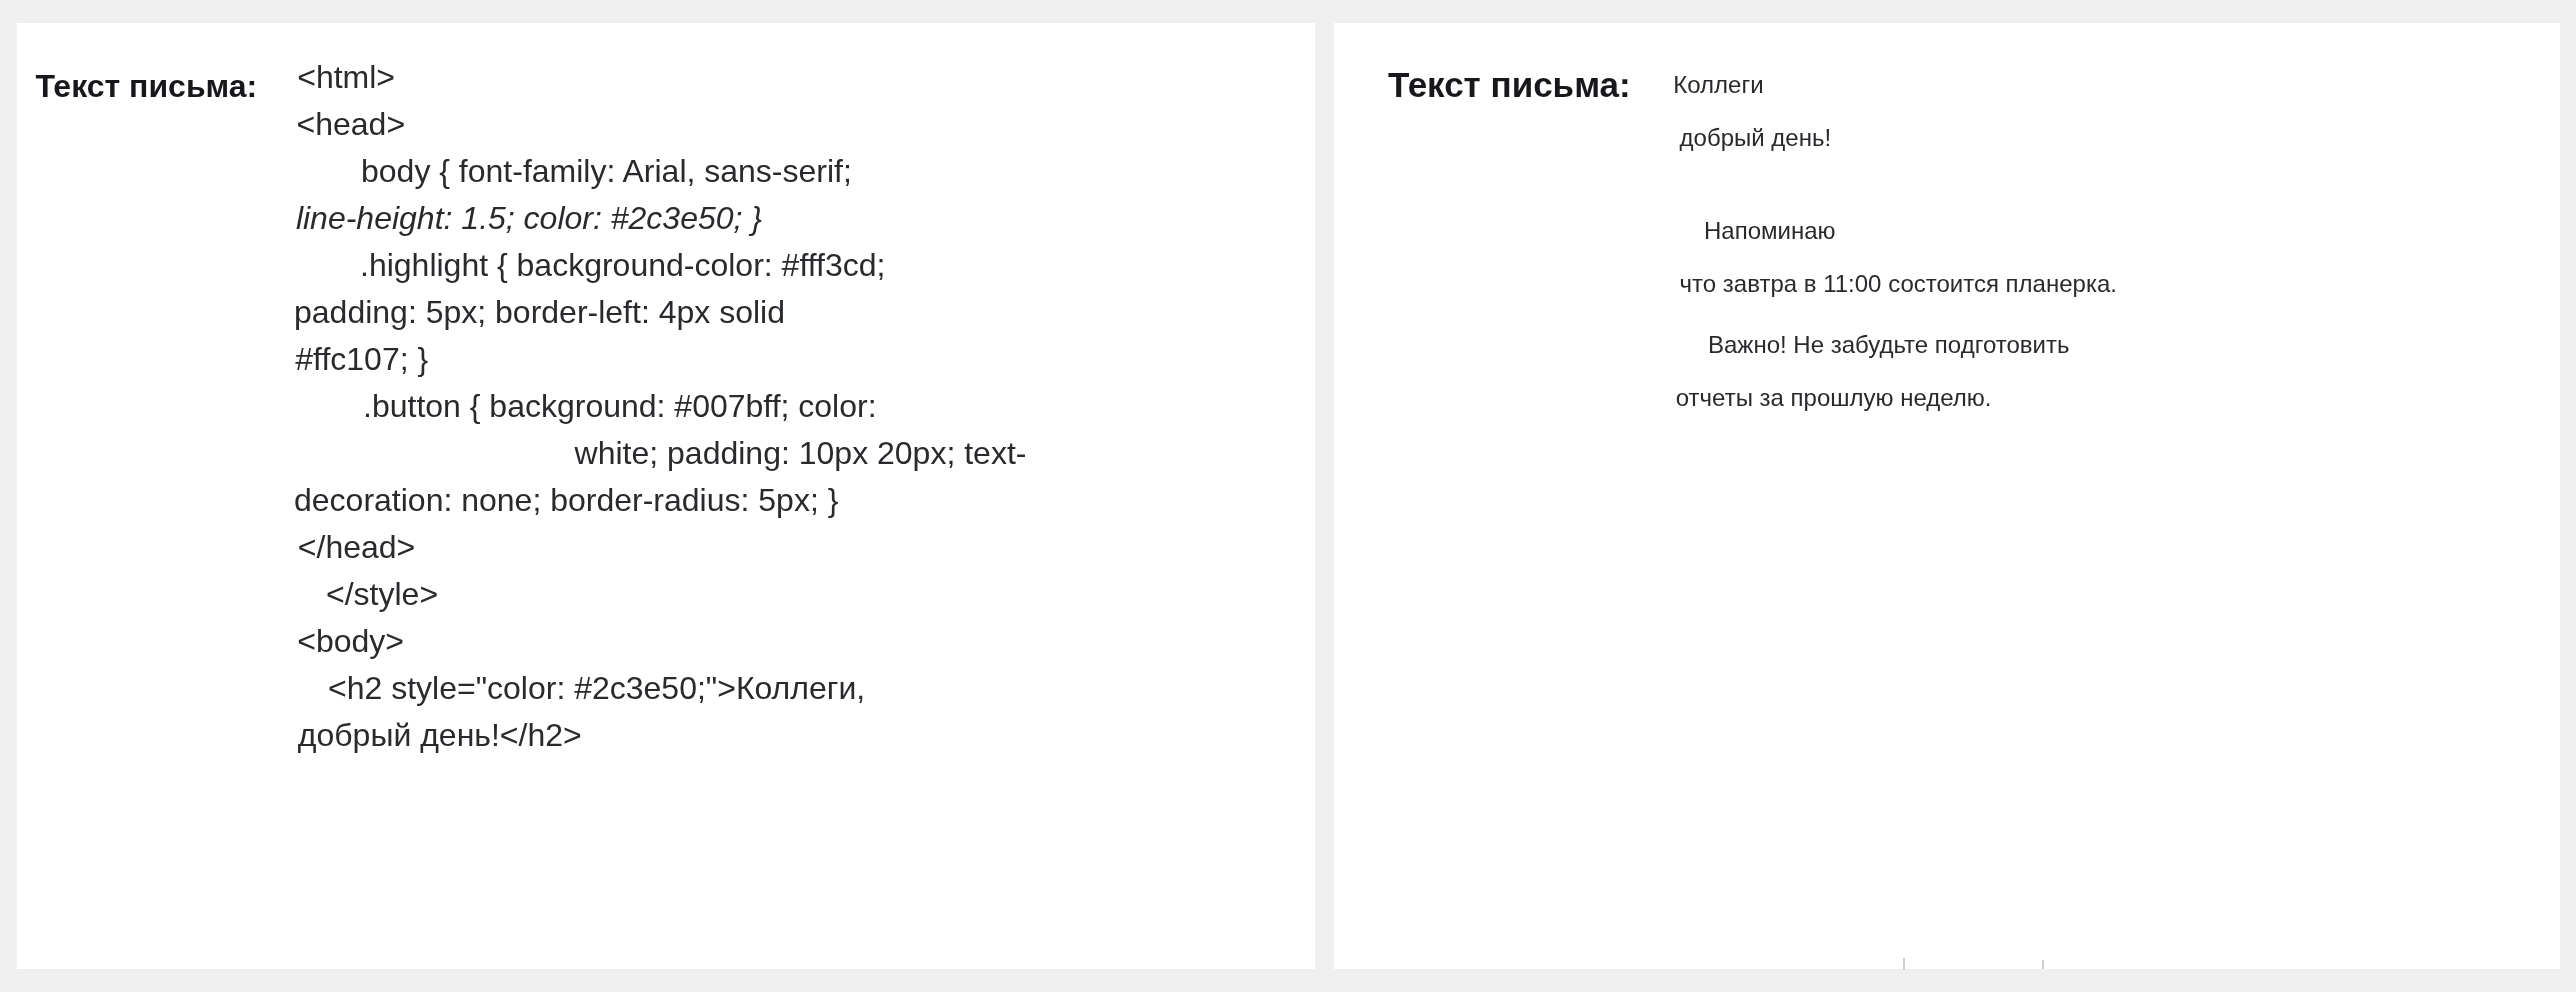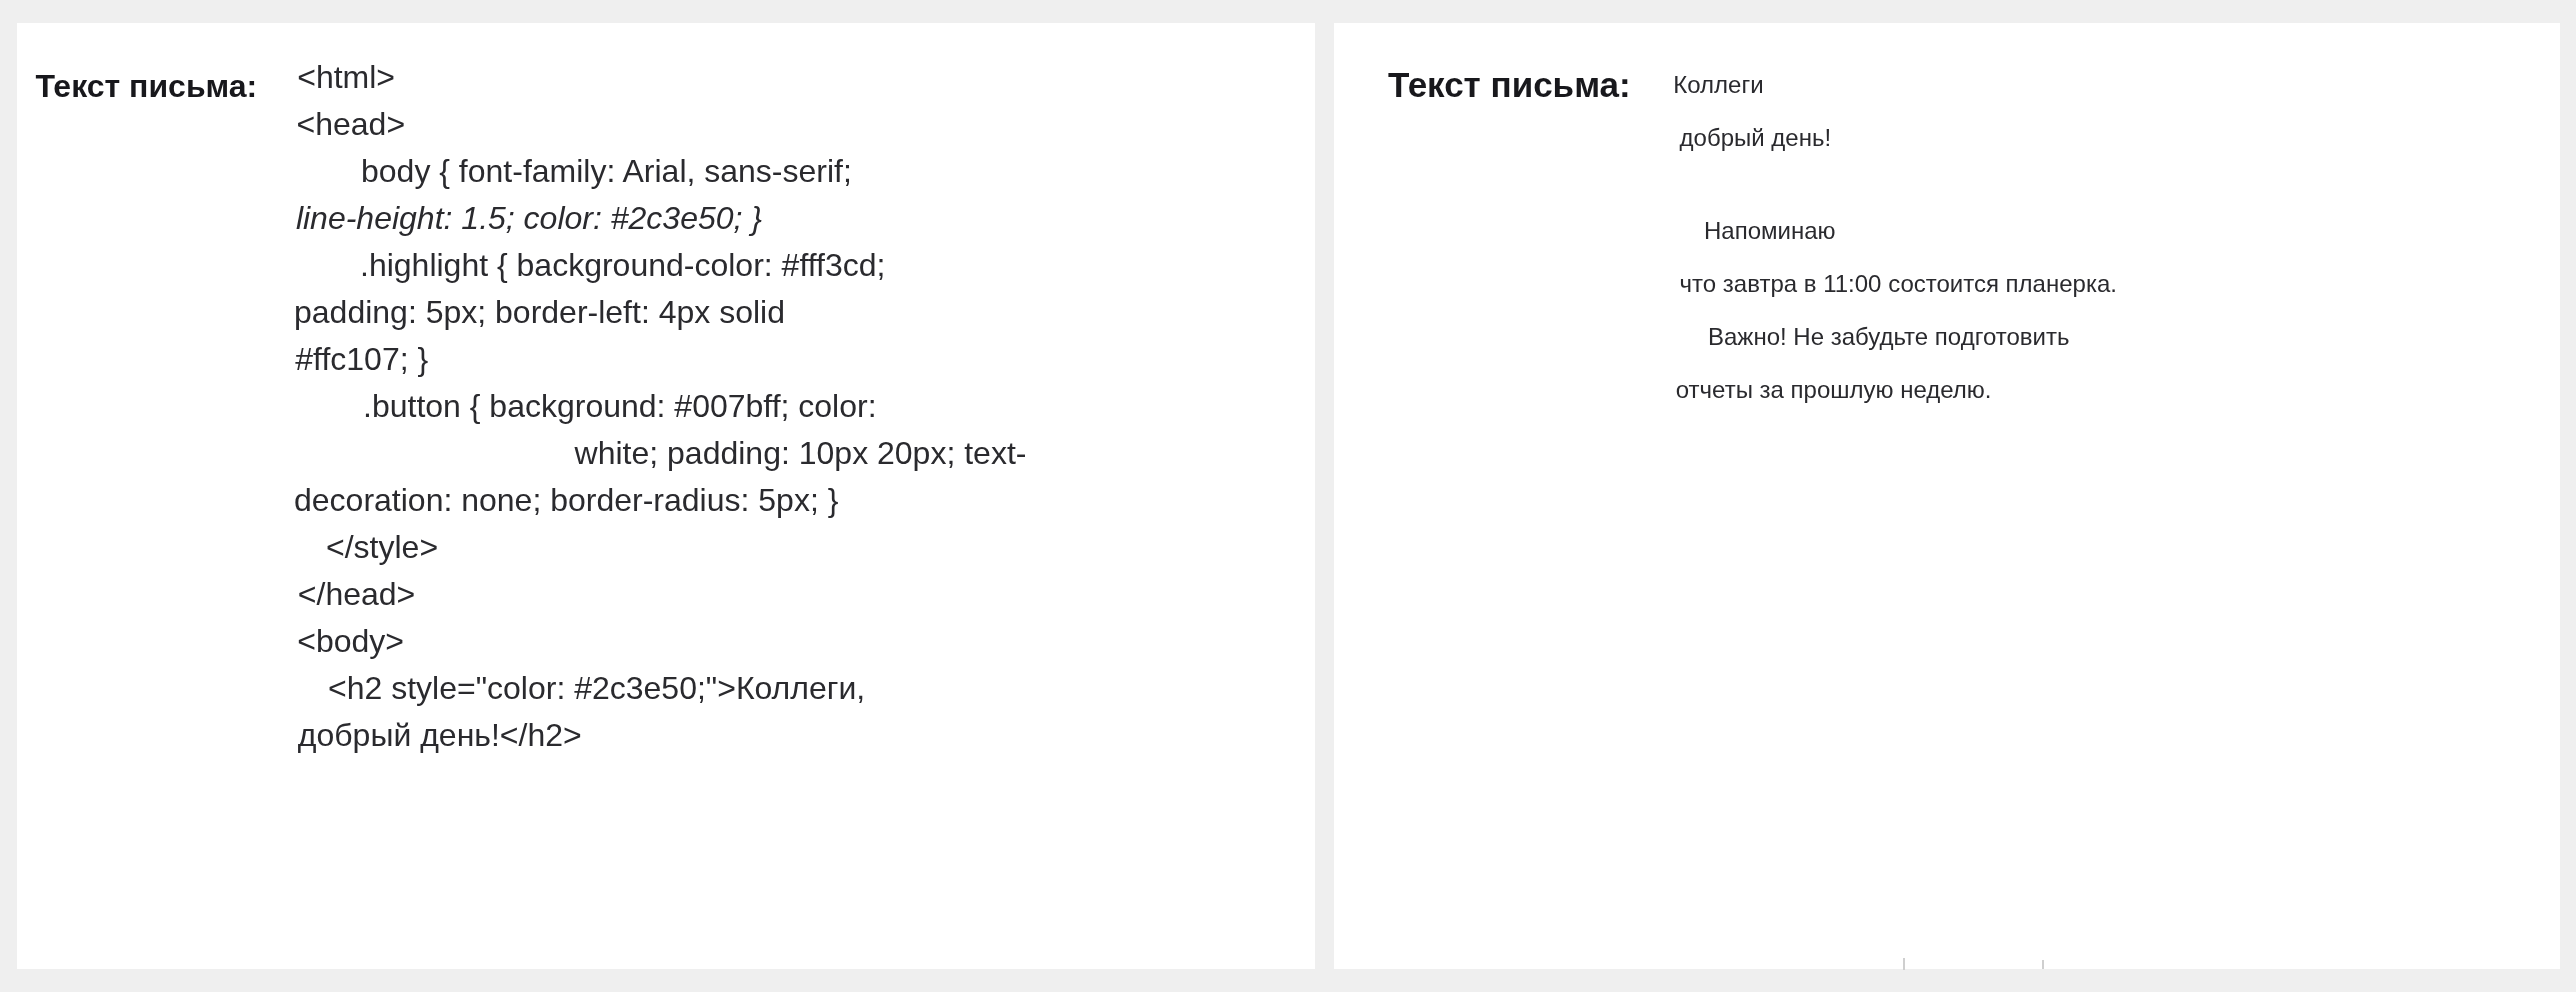--- a/index.html
+++ b/index.html
@@ -88,36 +88,36 @@
         <div class="line" style="padding-left: 3.2px;">&lt;html&gt;</div>
         <div class="line" style="padding-left: 2.5px;">&lt;head&gt;</div>
         <div class="line" style="padding-left: 67px;">body { font-family: Arial, sans-serif;</div>
         <div class="line" style="padding-left: 1.9px; font-style: italic;">line-height: 1.5; color: #2c3e50; }</div>
         <div class="line" style="padding-left: 66px;">.highlight { background-color: #fff3cd;</div>
         <div class="line" style="padding-left: 0px;">padding: 5px; border-left: 4px solid</div>
         <div class="line" style="padding-left: 1.3px;">#ffc107; }</div>
         <div class="line" style="padding-left: 69px;">.button { background: #007bff; color:</div>
         <div class="line" style="padding-left: 0px; text-align: center;">white; padding: 10px 20px; text-</div>
         <div class="line" style="padding-left: 0px;">decoration: none; border-radius: 5px; }</div>
+        <div class="line" style="padding-left: 3.8px;">&lt;/head&gt;</div>
         <div class="line" style="padding-left: 32px;">&lt;/style&gt;</div>
-        <div class="line" style="padding-left: 3.8px;">&lt;/head&gt;</div>
         <div class="line" style="padding-left: 3.2px;">&lt;body&gt;</div>
         <div class="line" style="padding-left: 34px;">&lt;h2 style="color: #2c3e50;"&gt;Коллеги,</div>
         <div class="line" style="padding-left: 3.8px;">добрый день!&lt;/h2&gt;</div>
       </div>
   </section>
 
   <section class="panel" id="panel-right">
     <div class="field-label">Текст письма:</div>
     <div class="field-value" id="right-lines">
         <div class="line" style="padding-left: 1.3px;">Коллеги</div>
         <div class="line" style="padding-left: 7.6px;">добрый день!</div>
         <div class="line" style="padding-left: 32px; margin-top: 40px;">Напоминаю</div>
         <div class="line" style="padding-left: 7.6px;">что завтра в 11:00 состоится планерка.</div>
-        <div class="line" style="padding-left: 36px;">Важно! Не забудьте подготовить</div>
+        <div class="line" style="padding-left: 36px; margin-top: 8px;">Важно! Не забудьте подготовить</div>
         <div class="line" style="padding-left: 3.8px;">отчеты за прошлую неделю.</div>
       </div>
     <span class="tick tick1"></span>
     <span class="tick tick2"></span>
   </section>
 
 </div>
 
 
 </body></html>

